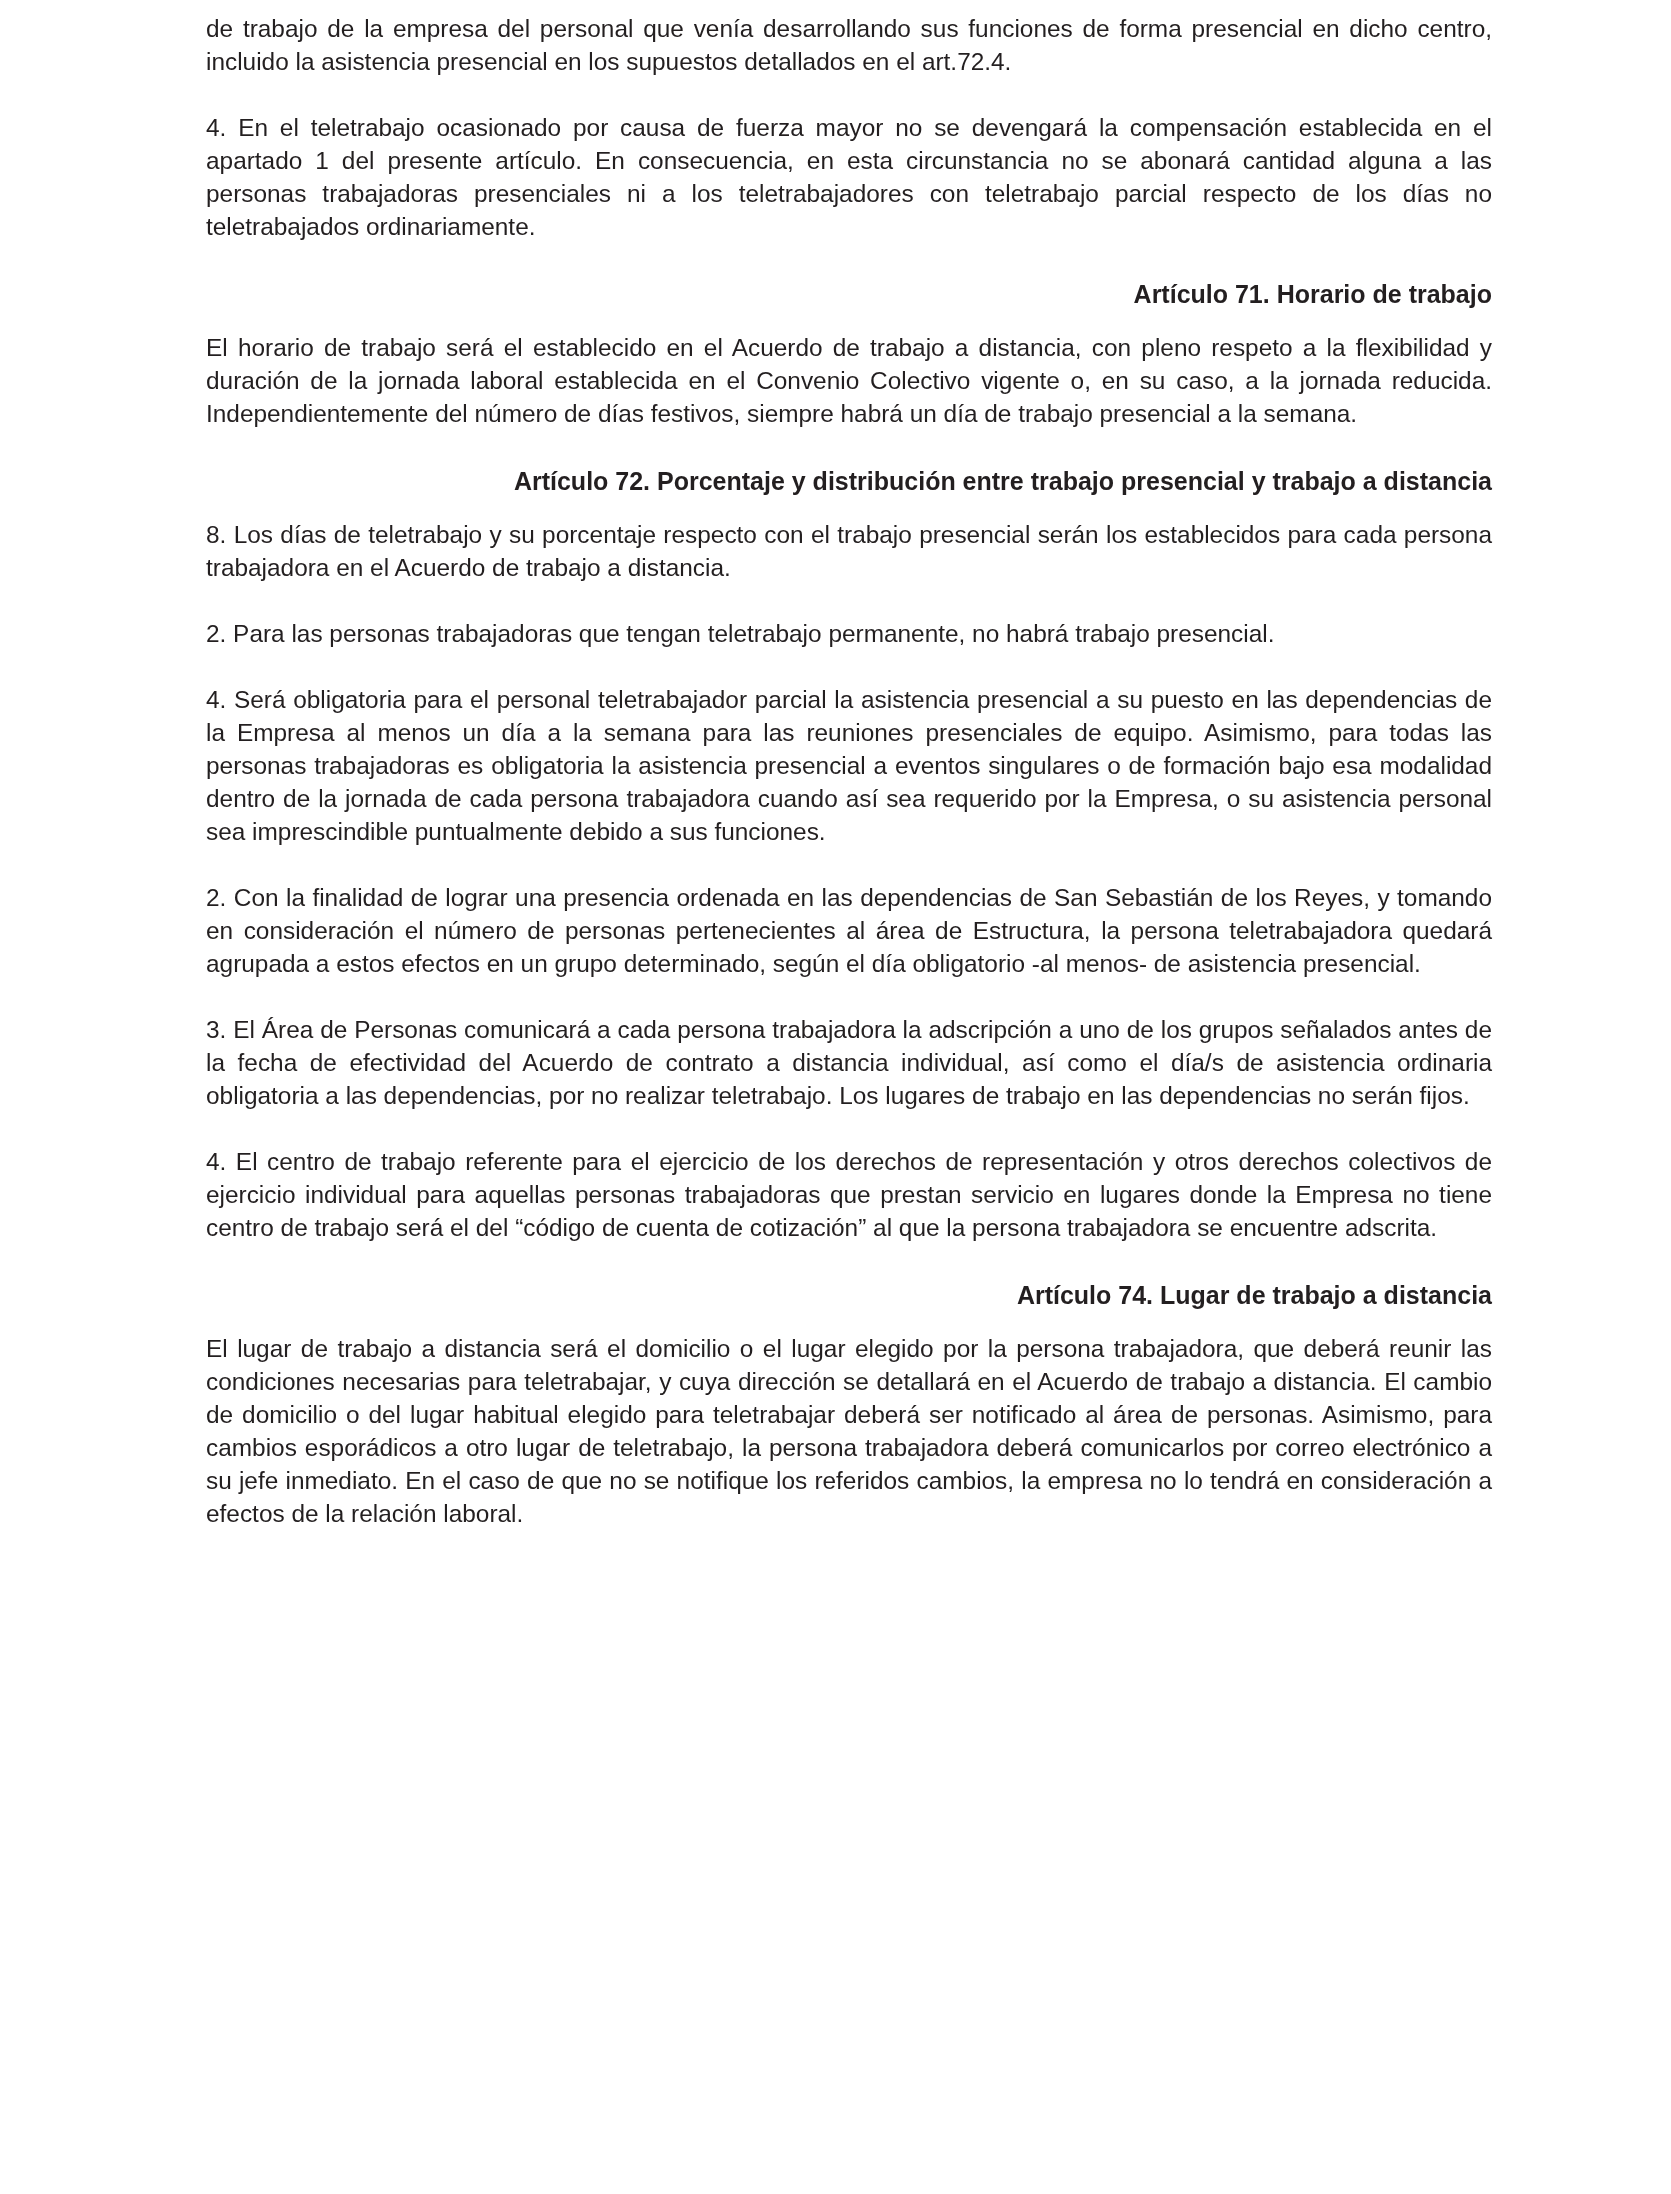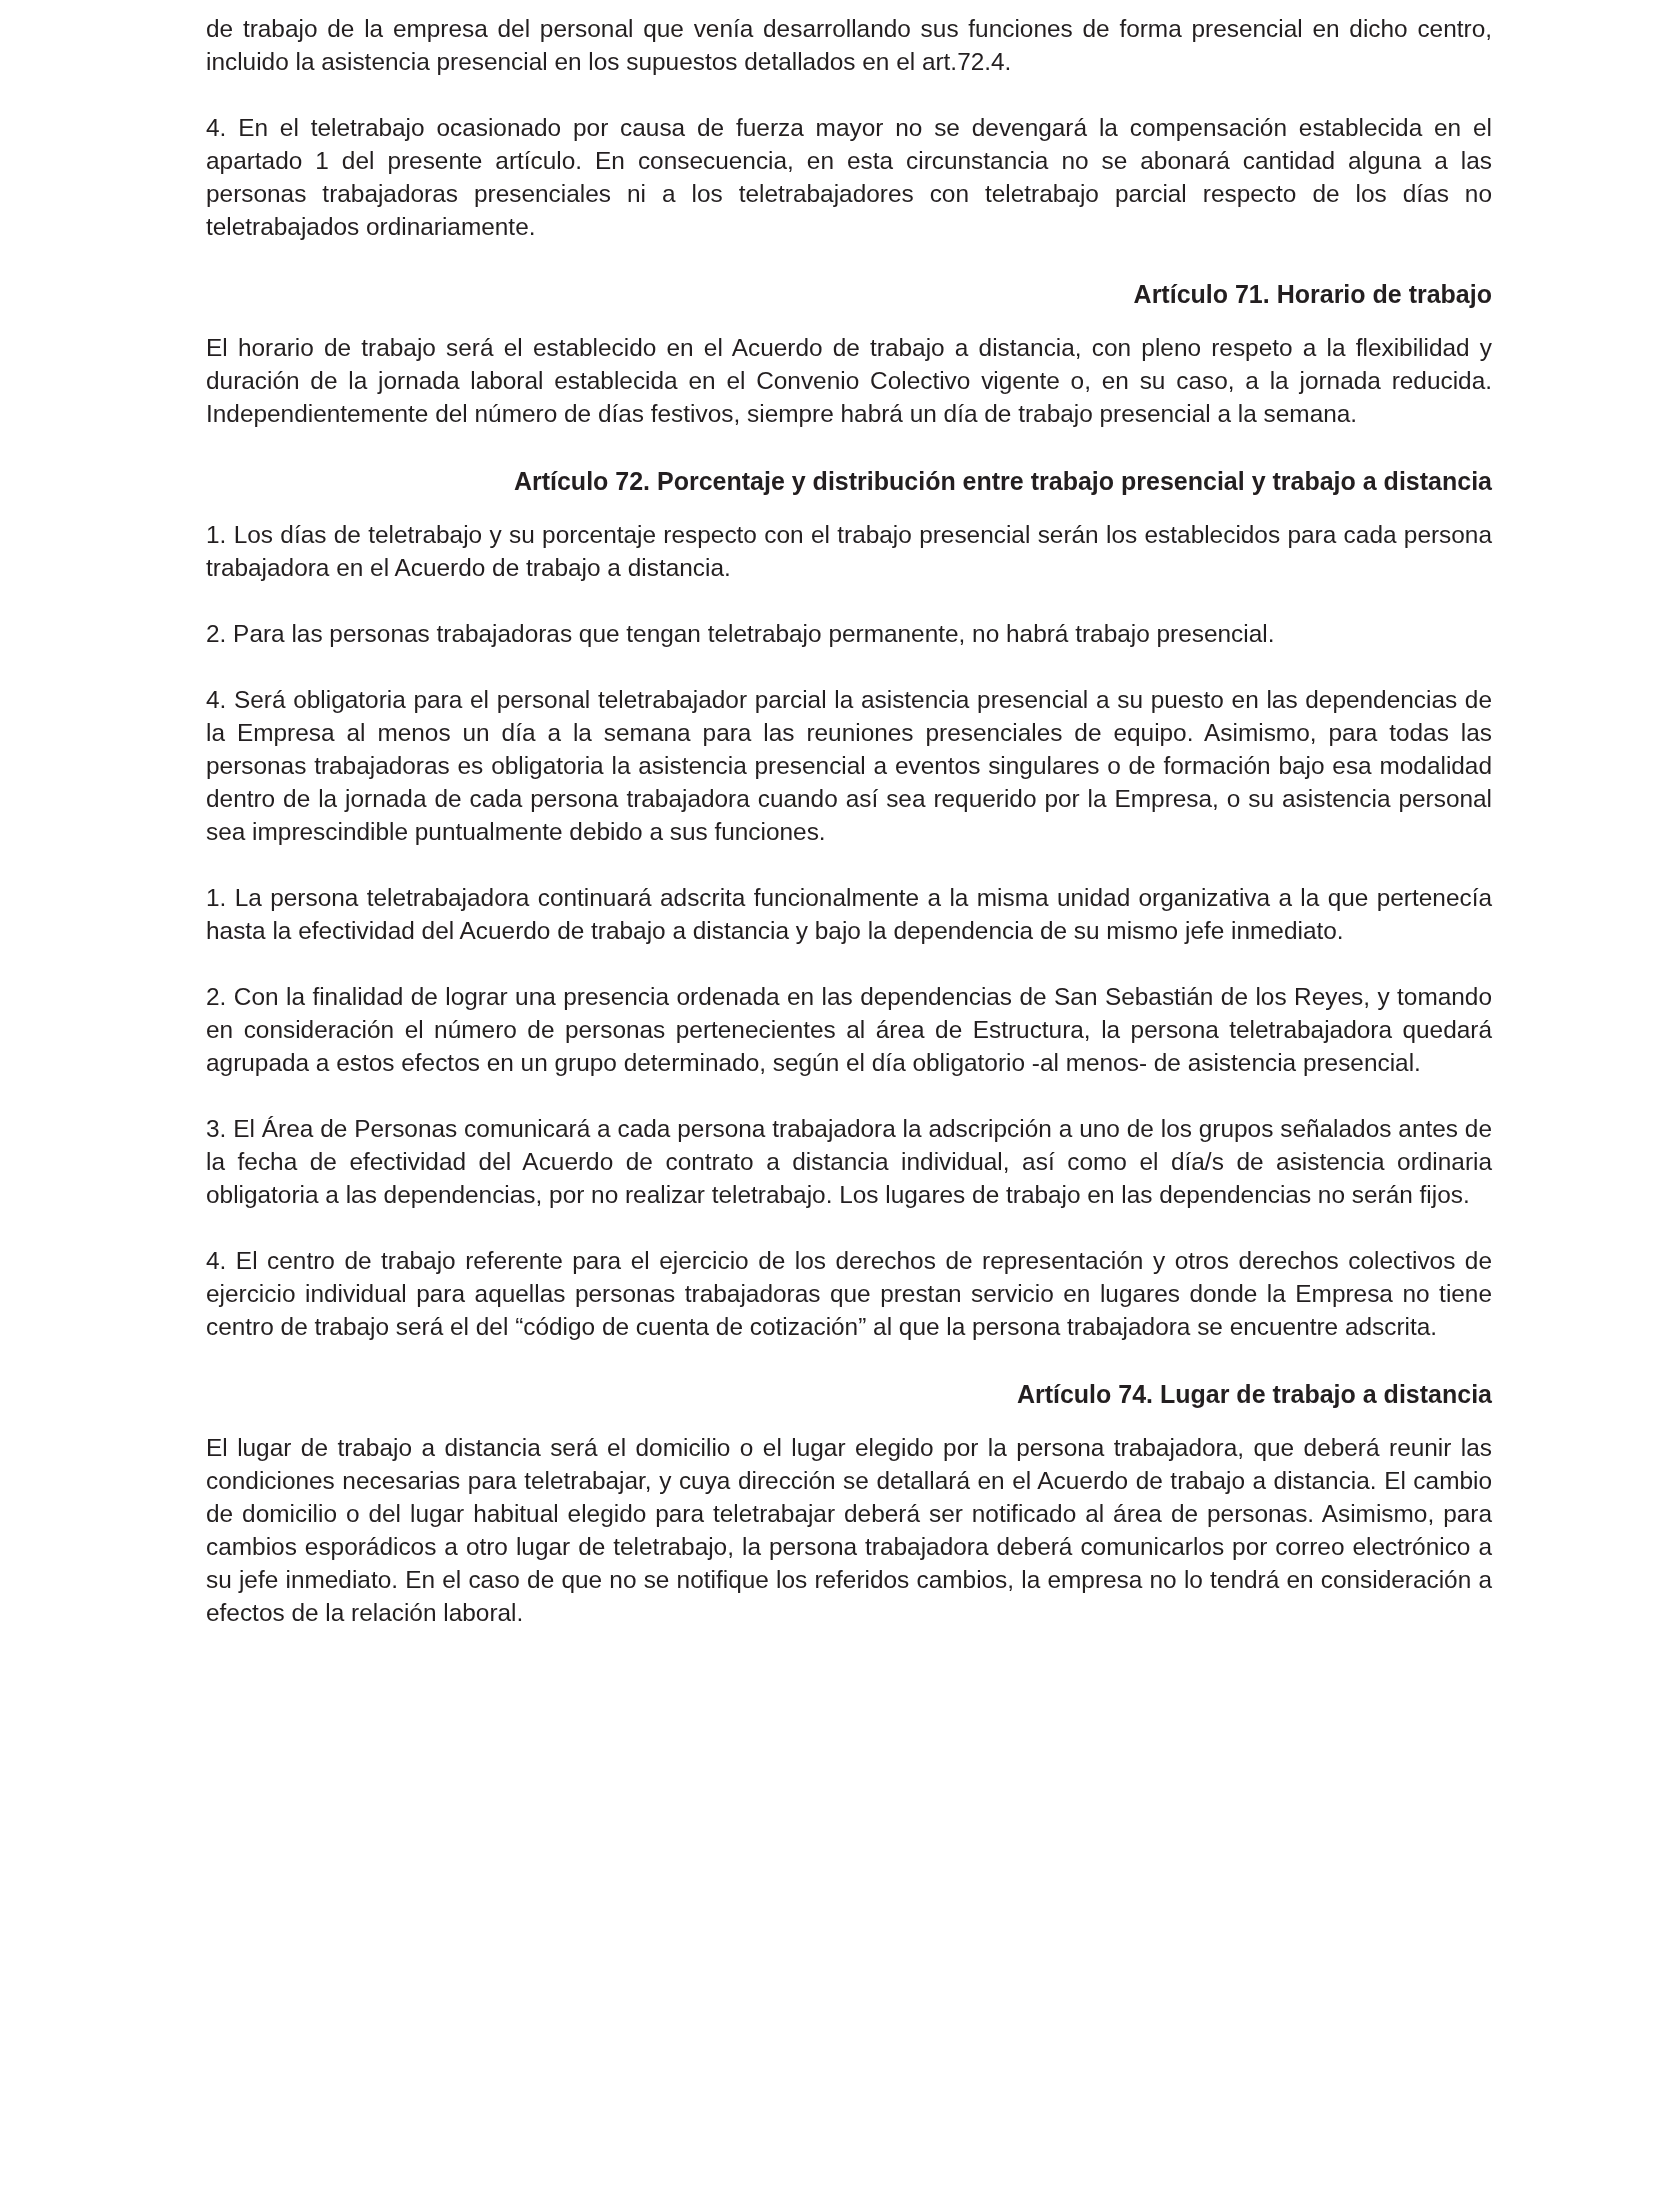--- a/index.html
+++ b/index.html
@@ -42,24 +42,23 @@
 </head>
 <body style="background: rgb(255, 255, 255);">
 
 <main class="page">
   <div class="doc-body" id="doc-body">
       <p class="para">de trabajo de la empresa del personal que venía desarrollando sus funciones de forma presencial en dicho centro, incluido la asistencia presencial en los supuestos detallados en el art.72.4.</p>
       <p class="para">4. En el teletrabajo ocasionado por causa de fuerza mayor no se devengará la compensación establecida en el apartado 1 del presente artículo. En consecuencia, en esta circunstancia no se abonará cantidad alguna a las personas trabajadoras presenciales ni a los teletrabajadores con teletrabajo parcial respecto de los días no teletrabajados ordinariamente.</p>
       <h2 class="heading">Artículo 71. Horario de trabajo</h2>
       <p class="para">El horario de trabajo será el establecido en el Acuerdo de trabajo a distancia, con pleno respeto a la flexibilidad y duración de la jornada laboral establecida en el Convenio Colectivo vigente o, en su caso, a la jornada reducida. Independientemente del número de días festivos, siempre habrá un día de trabajo presencial a la semana.</p>
       <h2 class="heading">Artículo 72. Porcentaje y distribución entre trabajo presencial y trabajo a distancia</h2>
-      <p class="para">1. Los días de teletrabajo y su porcentaje respecto con el trabajo presencial serán los establecidos para cada persona trabajadora en el Acuerdo de trabajo a distancia.</p>
+      <p class="para">8. Los días de teletrabajo y su porcentaje respecto con el trabajo presencial serán los establecidos para cada persona trabajadora en el Acuerdo de trabajo a distancia.</p>
       <p class="para">2. Para las personas trabajadoras que tengan teletrabajo permanente, no habrá trabajo presencial.</p>
       <p class="para">4. Será obligatoria para el personal teletrabajador parcial la asistencia presencial a su puesto en las dependencias de la Empresa al menos un día a la semana para las reuniones presenciales de equipo. Asimismo, para todas las personas trabajadoras es obligatoria la asistencia presencial a eventos singulares o de formación bajo esa modalidad dentro de la jornada de cada persona trabajadora cuando así sea requerido por la Empresa, o su asistencia personal sea imprescindible puntualmente debido a sus funciones.</p>
-      <p class="para">1. La persona teletrabajadora continuará adscrita funcionalmente a la misma unidad organizativa a la que pertenecía hasta la efectividad del Acuerdo de trabajo a distancia y bajo la dependencia de su mismo jefe inmediato.</p>
       <p class="para">2. Con la finalidad de lograr una presencia ordenada en las dependencias de San Sebastián de los Reyes, y tomando en consideración el número de personas pertenecientes al área de Estructura, la persona teletrabajadora quedará agrupada a estos efectos en un grupo determinado, según el día obligatorio -al menos- de asistencia presencial.</p>
       <p class="para">3. El Área de Personas comunicará a cada persona trabajadora la adscripción a uno de los grupos señalados antes de la fecha de efectividad del Acuerdo de contrato a distancia individual, así como el día/s de asistencia ordinaria obligatoria a las dependencias, por no realizar teletrabajo. Los lugares de trabajo en las dependencias no serán fijos.</p>
       <p class="para">4. El centro de trabajo referente para el ejercicio de los derechos de representación y otros derechos colectivos de ejercicio individual para aquellas personas trabajadoras que prestan servicio en lugares donde la Empresa no tiene centro de trabajo será el del “código de cuenta de cotización” al que la persona trabajadora se encuentre adscrita.</p>
       <h2 class="heading">Artículo 74. Lugar de trabajo a distancia</h2>
       <p class="para">El lugar de trabajo a distancia será el domicilio o el lugar elegido por la persona trabajadora, que deberá reunir las condiciones necesarias para teletrabajar, y cuya dirección se detallará en el Acuerdo de trabajo a distancia. El cambio de domicilio o del lugar habitual elegido para teletrabajar deberá ser notificado al área de personas. Asimismo, para cambios esporádicos a otro lugar de teletrabajo, la persona trabajadora deberá comunicarlos por correo electrónico a su jefe inmediato. En el caso de que no se notifique los referidos cambios, la empresa no lo tendrá en consideración a efectos de la relación laboral.</p>
     </div>
 </main>
 
 
 </body></html>

